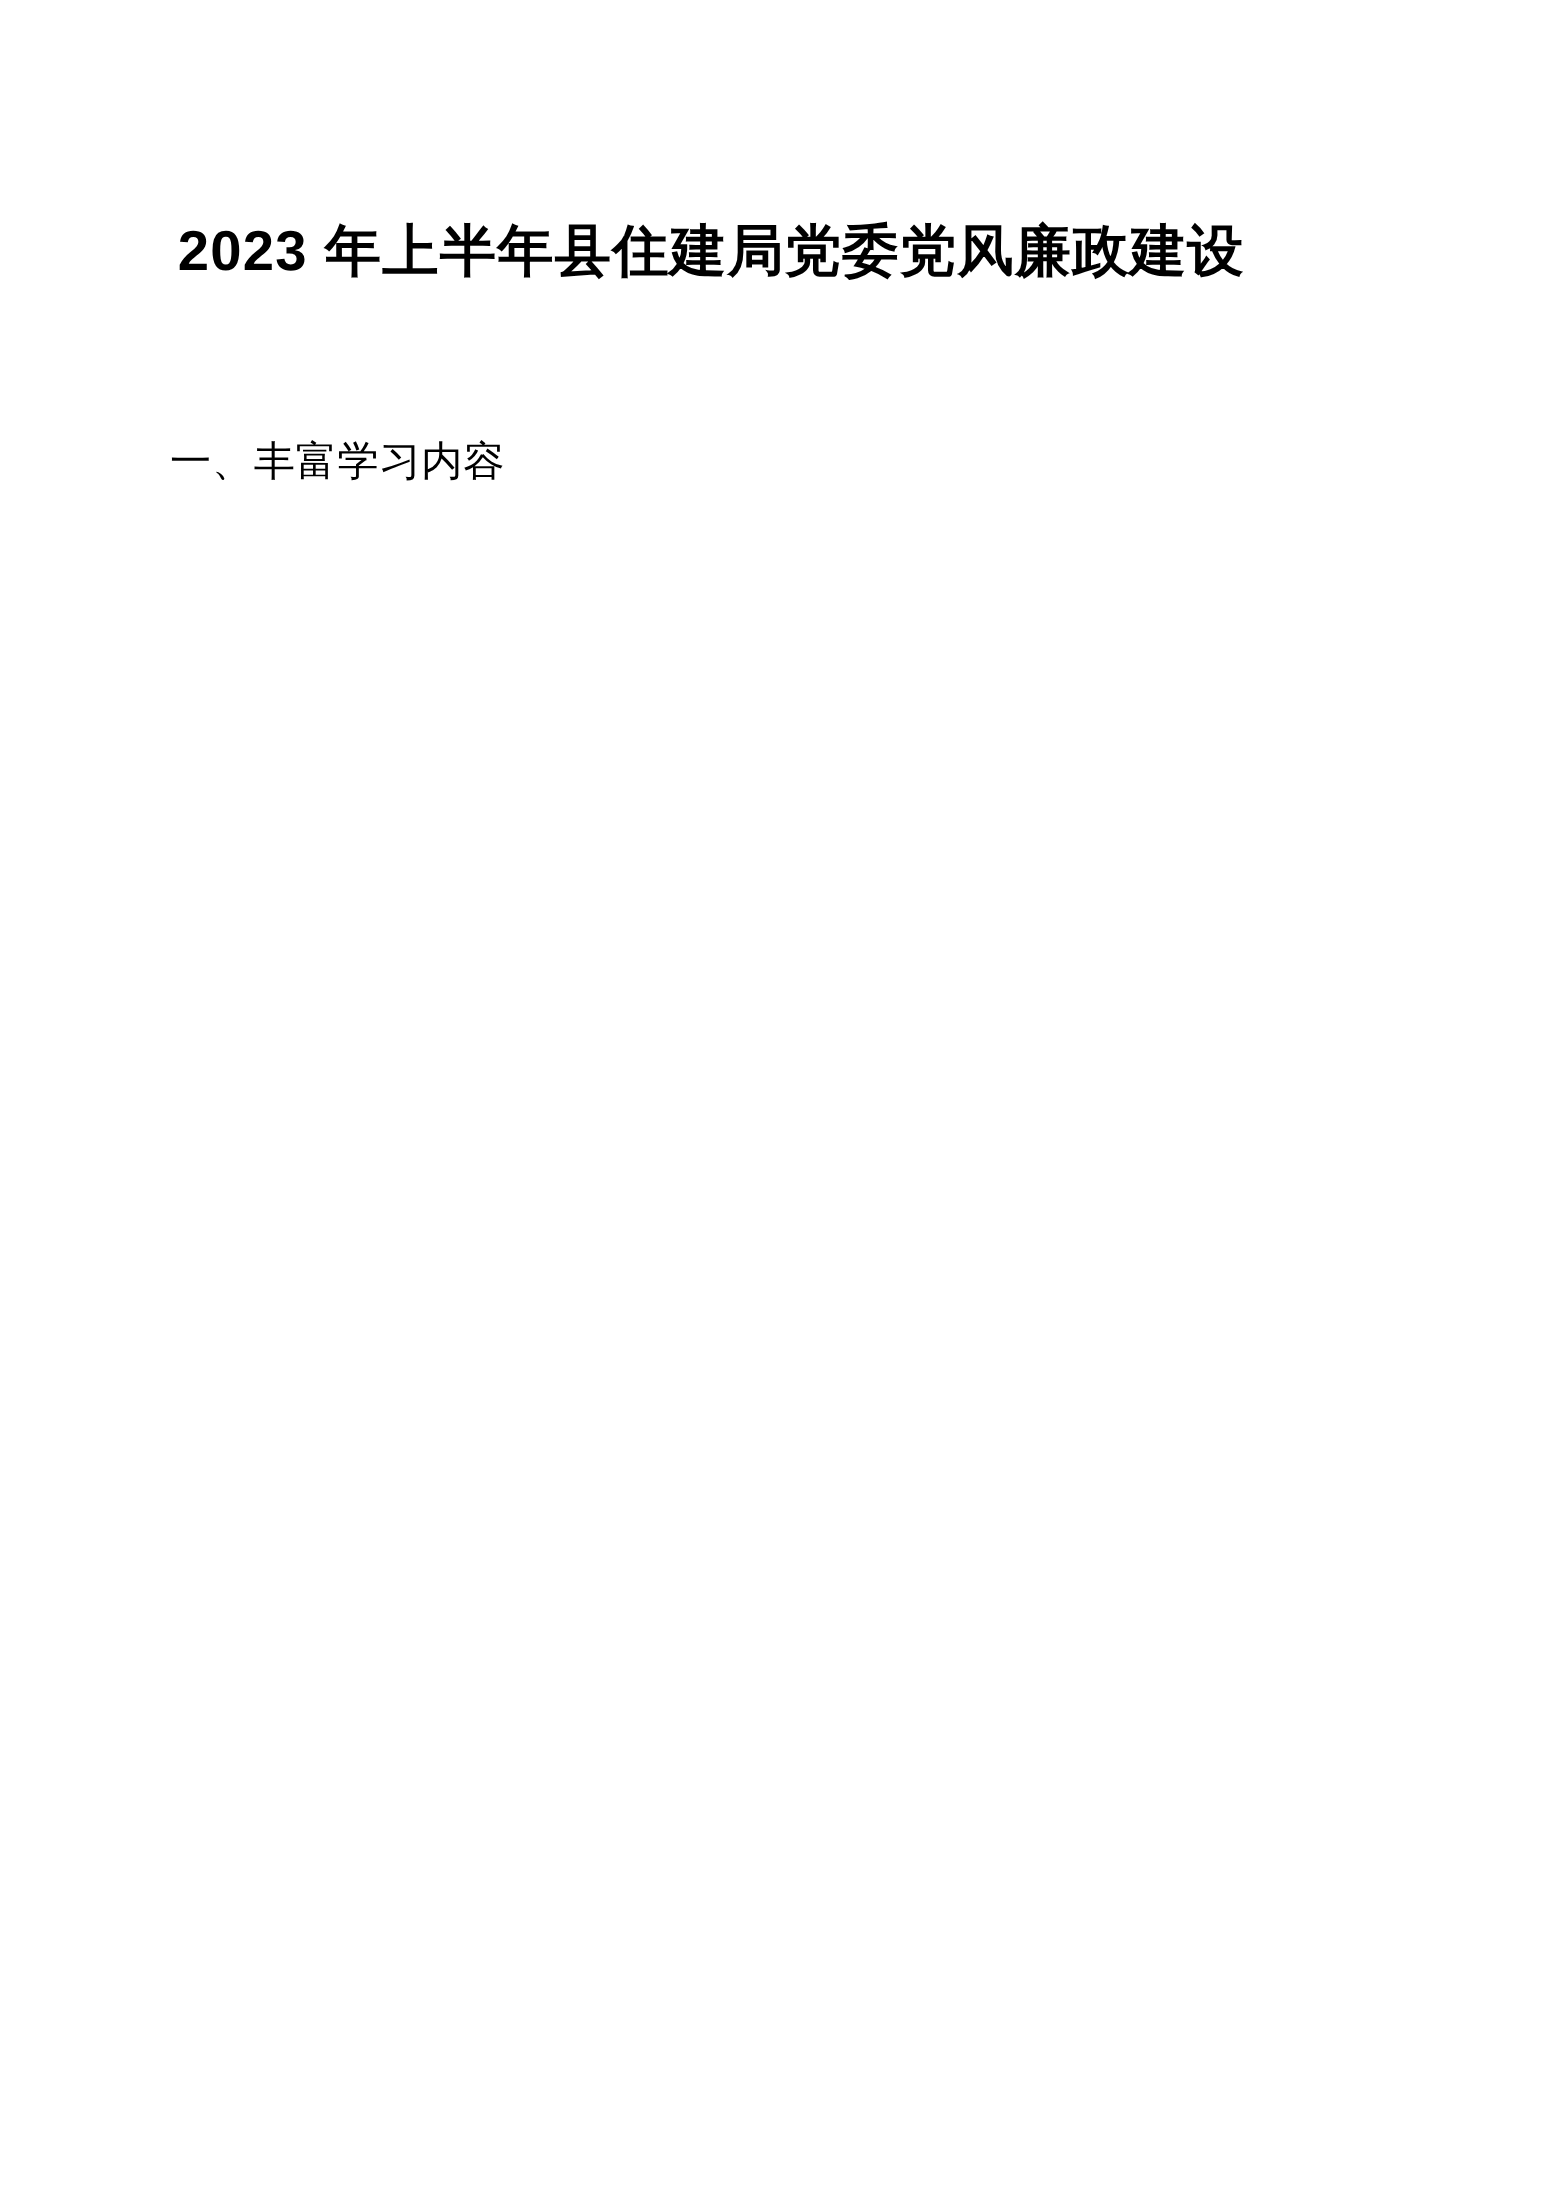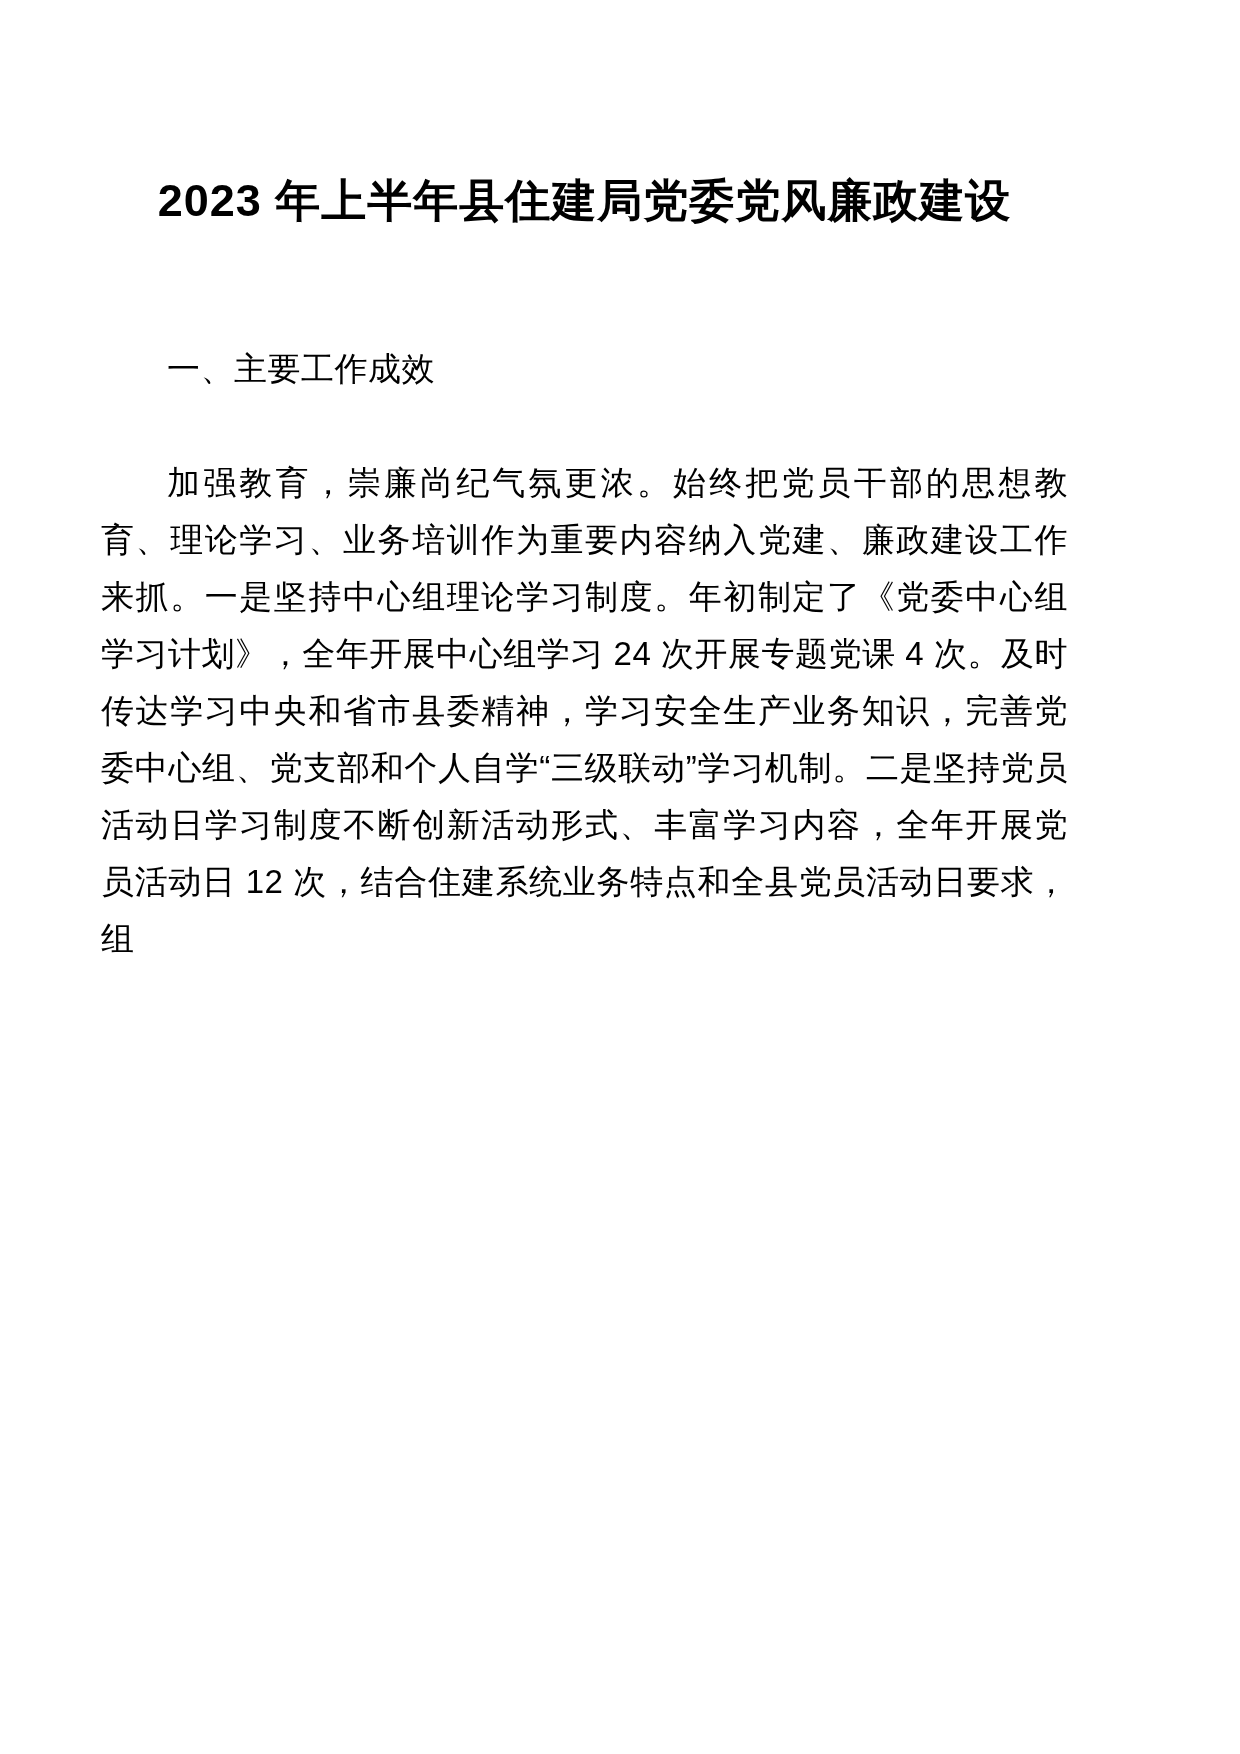--- a/index.html
+++ b/index.html
@@ -9,21 +9,21 @@
   }
   .page {
     position: relative;
     width: 1240px;
     height: 1754px;
     margin: 0 auto;
     background: #ffffff;
     color: #000000;
     font-family: "Liberation Sans", sans-serif;
     box-sizing: border-box;
-    padding: 172px 172px 0 101px;
+    padding: 172px 172px 0 70px;
     overflow: hidden;
   }
   .doc-title {
     margin: 0 0 110px 0;
     font-size: 45px;
     font-weight: bold;
     text-align: center;
     letter-spacing: 1px;
     line-height: 58px;
   }
@@ -55,18 +55,17 @@
 <body>
 
 <div class="page">
 
   <h1 class="doc-title">
     <span class="title-line line1">2023 年上半年县住建局党委党风廉政建设</span>
   </h1>
 
   <div class="body-text">
 
-    <p class="para section-heading">一、主要工作成效</p>
+    <p class="para section-heading">一、丰富学习内容</p>
 
-    <p class="para">加强教育，崇廉尚纪气氛更浓。始终把党员干部的思想教育、理论学习、业务培训作为重要内容纳入党建、廉政建设工作来抓。一是坚持中心组理论学习制度。年初制定了《党委中心组学习计划》，全年开展中心组学习 24 次开展专题党课 4 次。及时传达学习中央和省市县委精神，学习安全生产业务知识，完善党委中心组、党支部和个人自学“三级联动”学习机制。二是坚持党员活动日学习制度不断创新活动形式、丰富学习内容，全年开展党员活动日 12 次，结合住建系统业务特点和全县党员活动日要求，组</p>
   </div>
 
 </div>
 
 </body></html>

